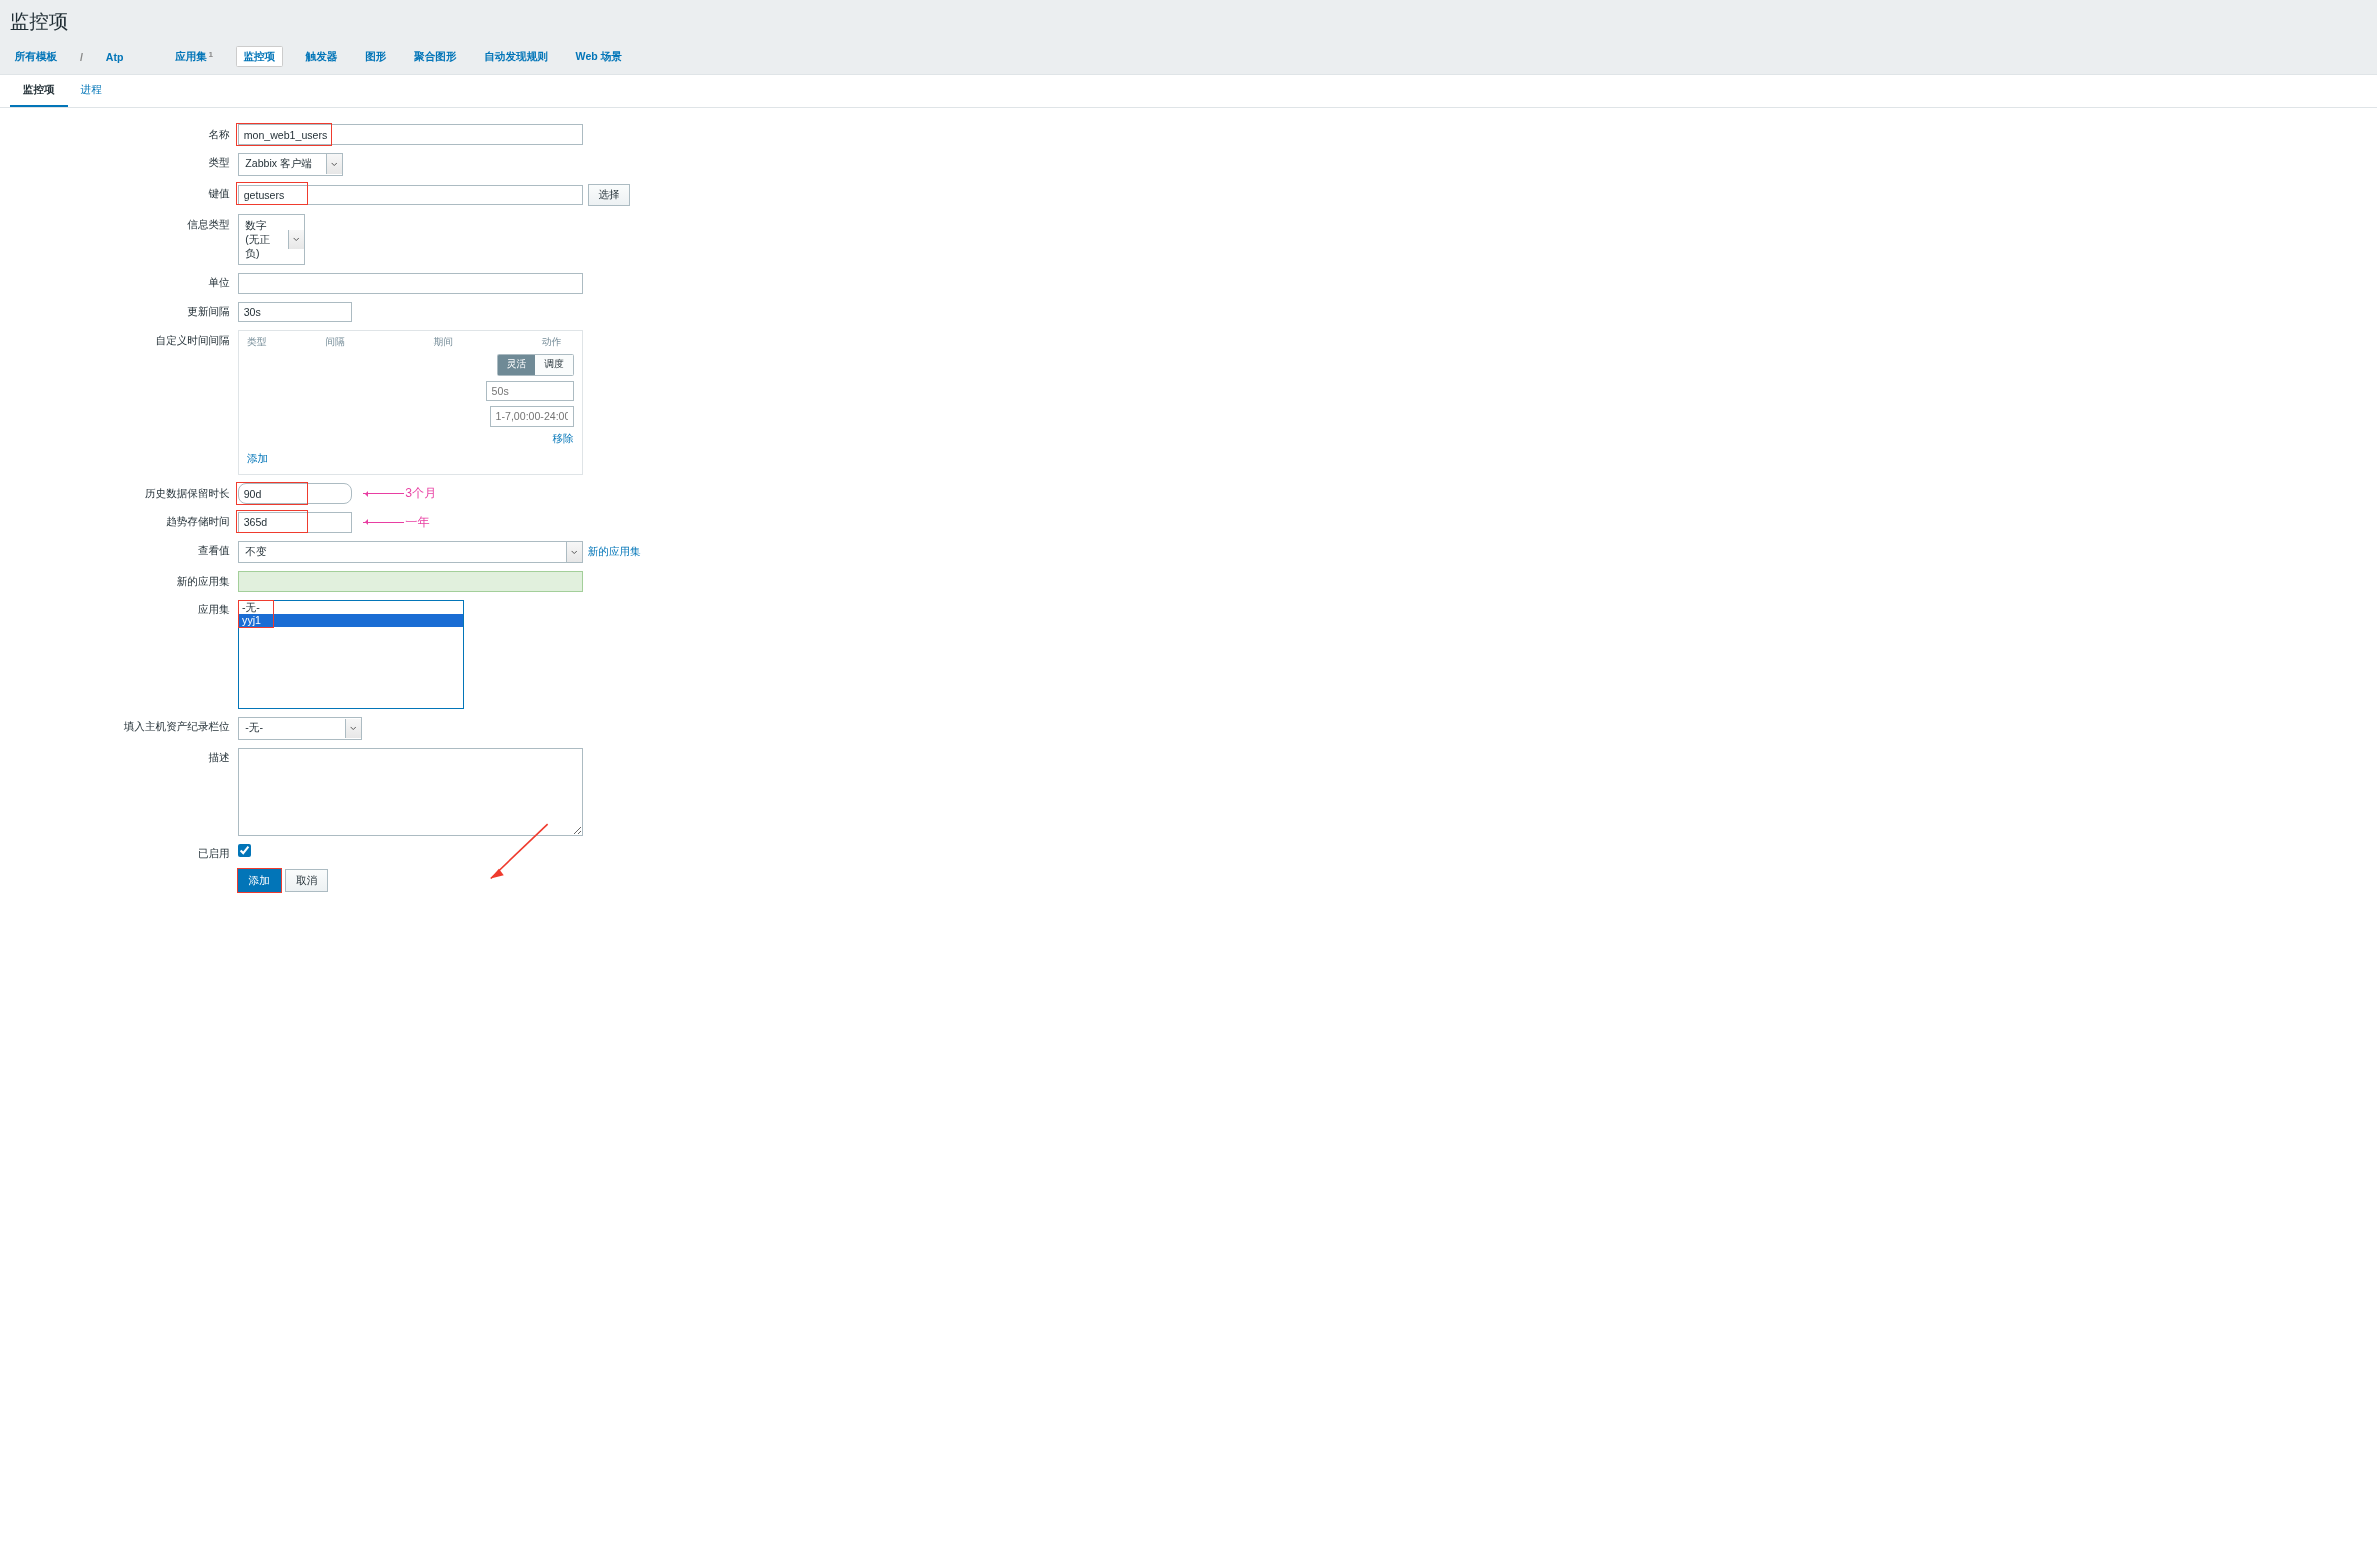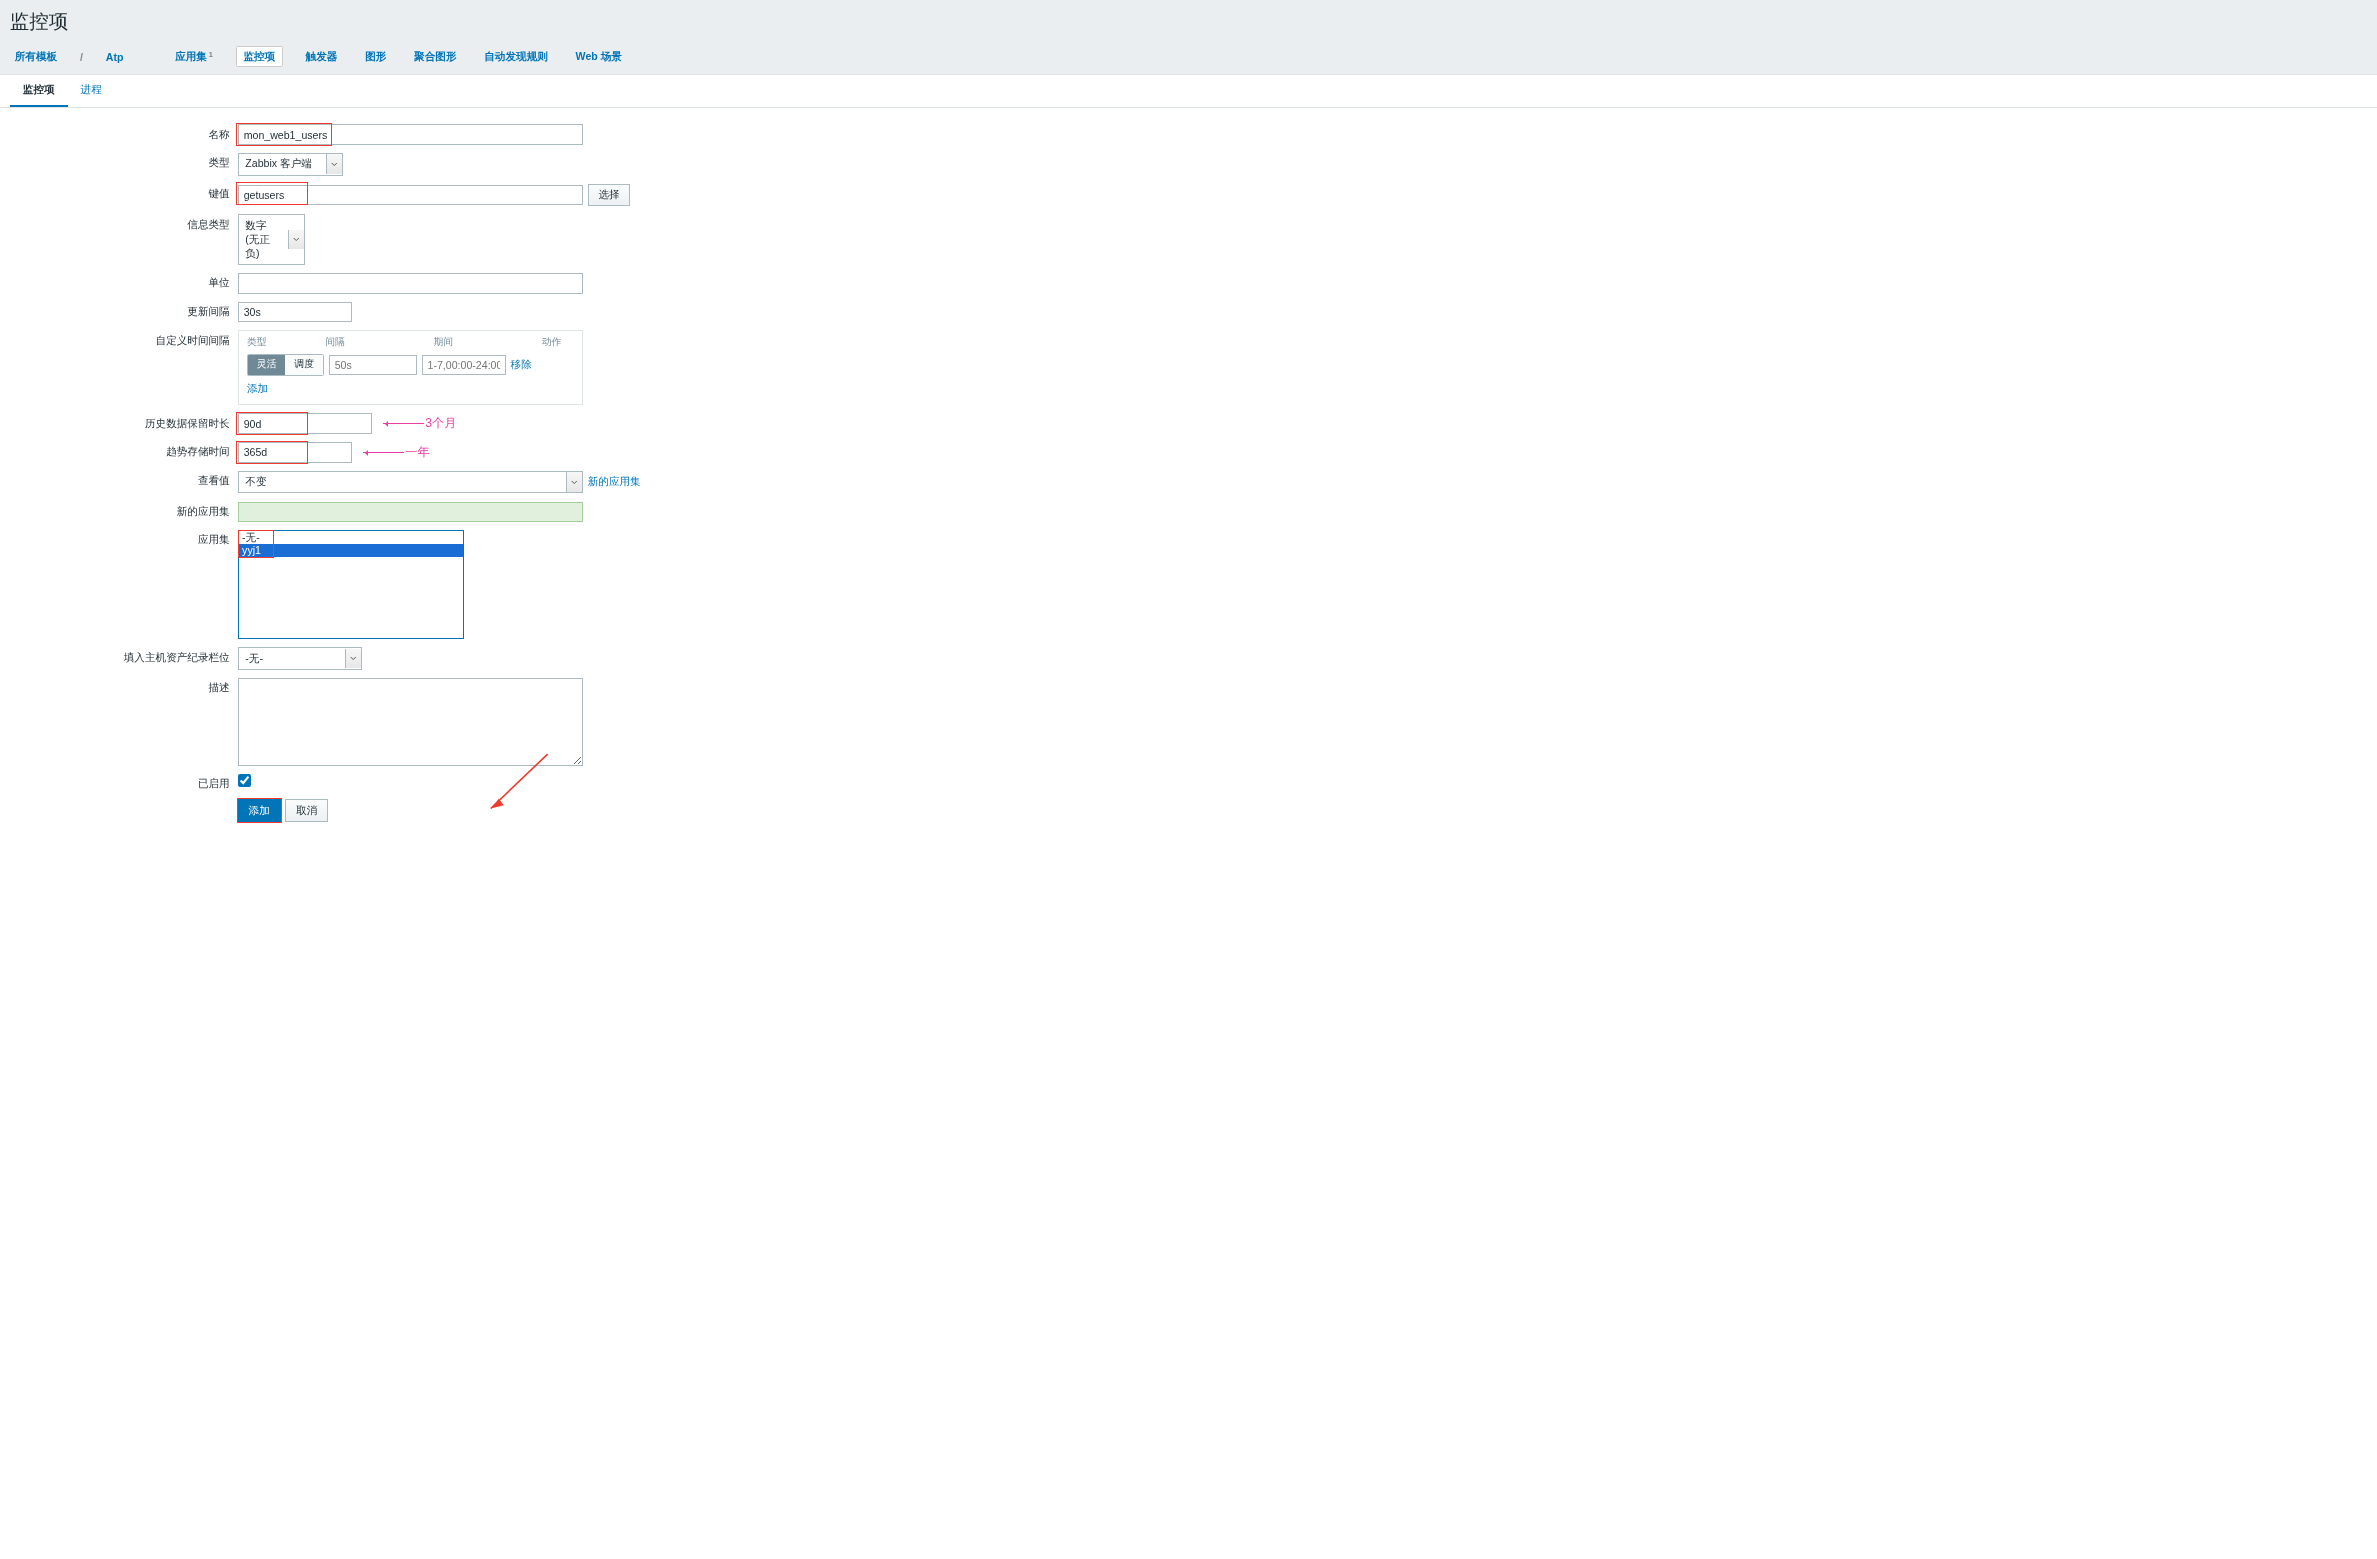--- a/index.html
+++ b/index.html
@@ -153,21 +153,21 @@
     .intervals-header {
       display: flex;
       color: #768d99;
       font-size: 9.8px;
       margin-bottom: 4.9px;
     }
     .intervals-header div:nth-child(1){ width: 81px; }
     .intervals-header div:nth-child(2){ width: 112px; }
     .intervals-header div:nth-child(3){ width: 112px; }
     .intervals-header div:nth-child(4){ width: 33px; }
-    .intervals-row { display: flex; gap: 4.9px; align-items: center; margin-bottom: 6.5px;}
+    .intervals-row { display: flex; gap: 4.9px; align-items: flex-end; margin-bottom: 6.5px; flex-direction: column;}
     .seg {
       display: flex;
       border: 0.8px solid #acbbc2;
       border-radius: 1.6px;
       overflow: hidden;
       width: 77px;
     }
     .seg div {
       flex: 1;
       text-align: center;
@@ -314,21 +314,21 @@
           <span class="link">移除</span>
         </div>
         <span class="link">添加</span>
       </div>
     </div>
   </div>
 
   <div class="row">
     <label>历史数据保留时长</label>
     <div class="control" style="position:relative">
-      <input type="text" style="width: 134px;" value="90d">
+      <input type="text" style="width: 114px; border-radius: 8px;" value="90d">
       <div class="redbox-area" style="left:-1.6px;top:-1.6px;width:72px;height:23px"></div>
       <div class="anno">
         <div class="arrow-line"></div>
         <span>3个月</span>
       </div>
     </div>
   </div>
 
   <div class="row">
     <label>趋势存储时间</label>

